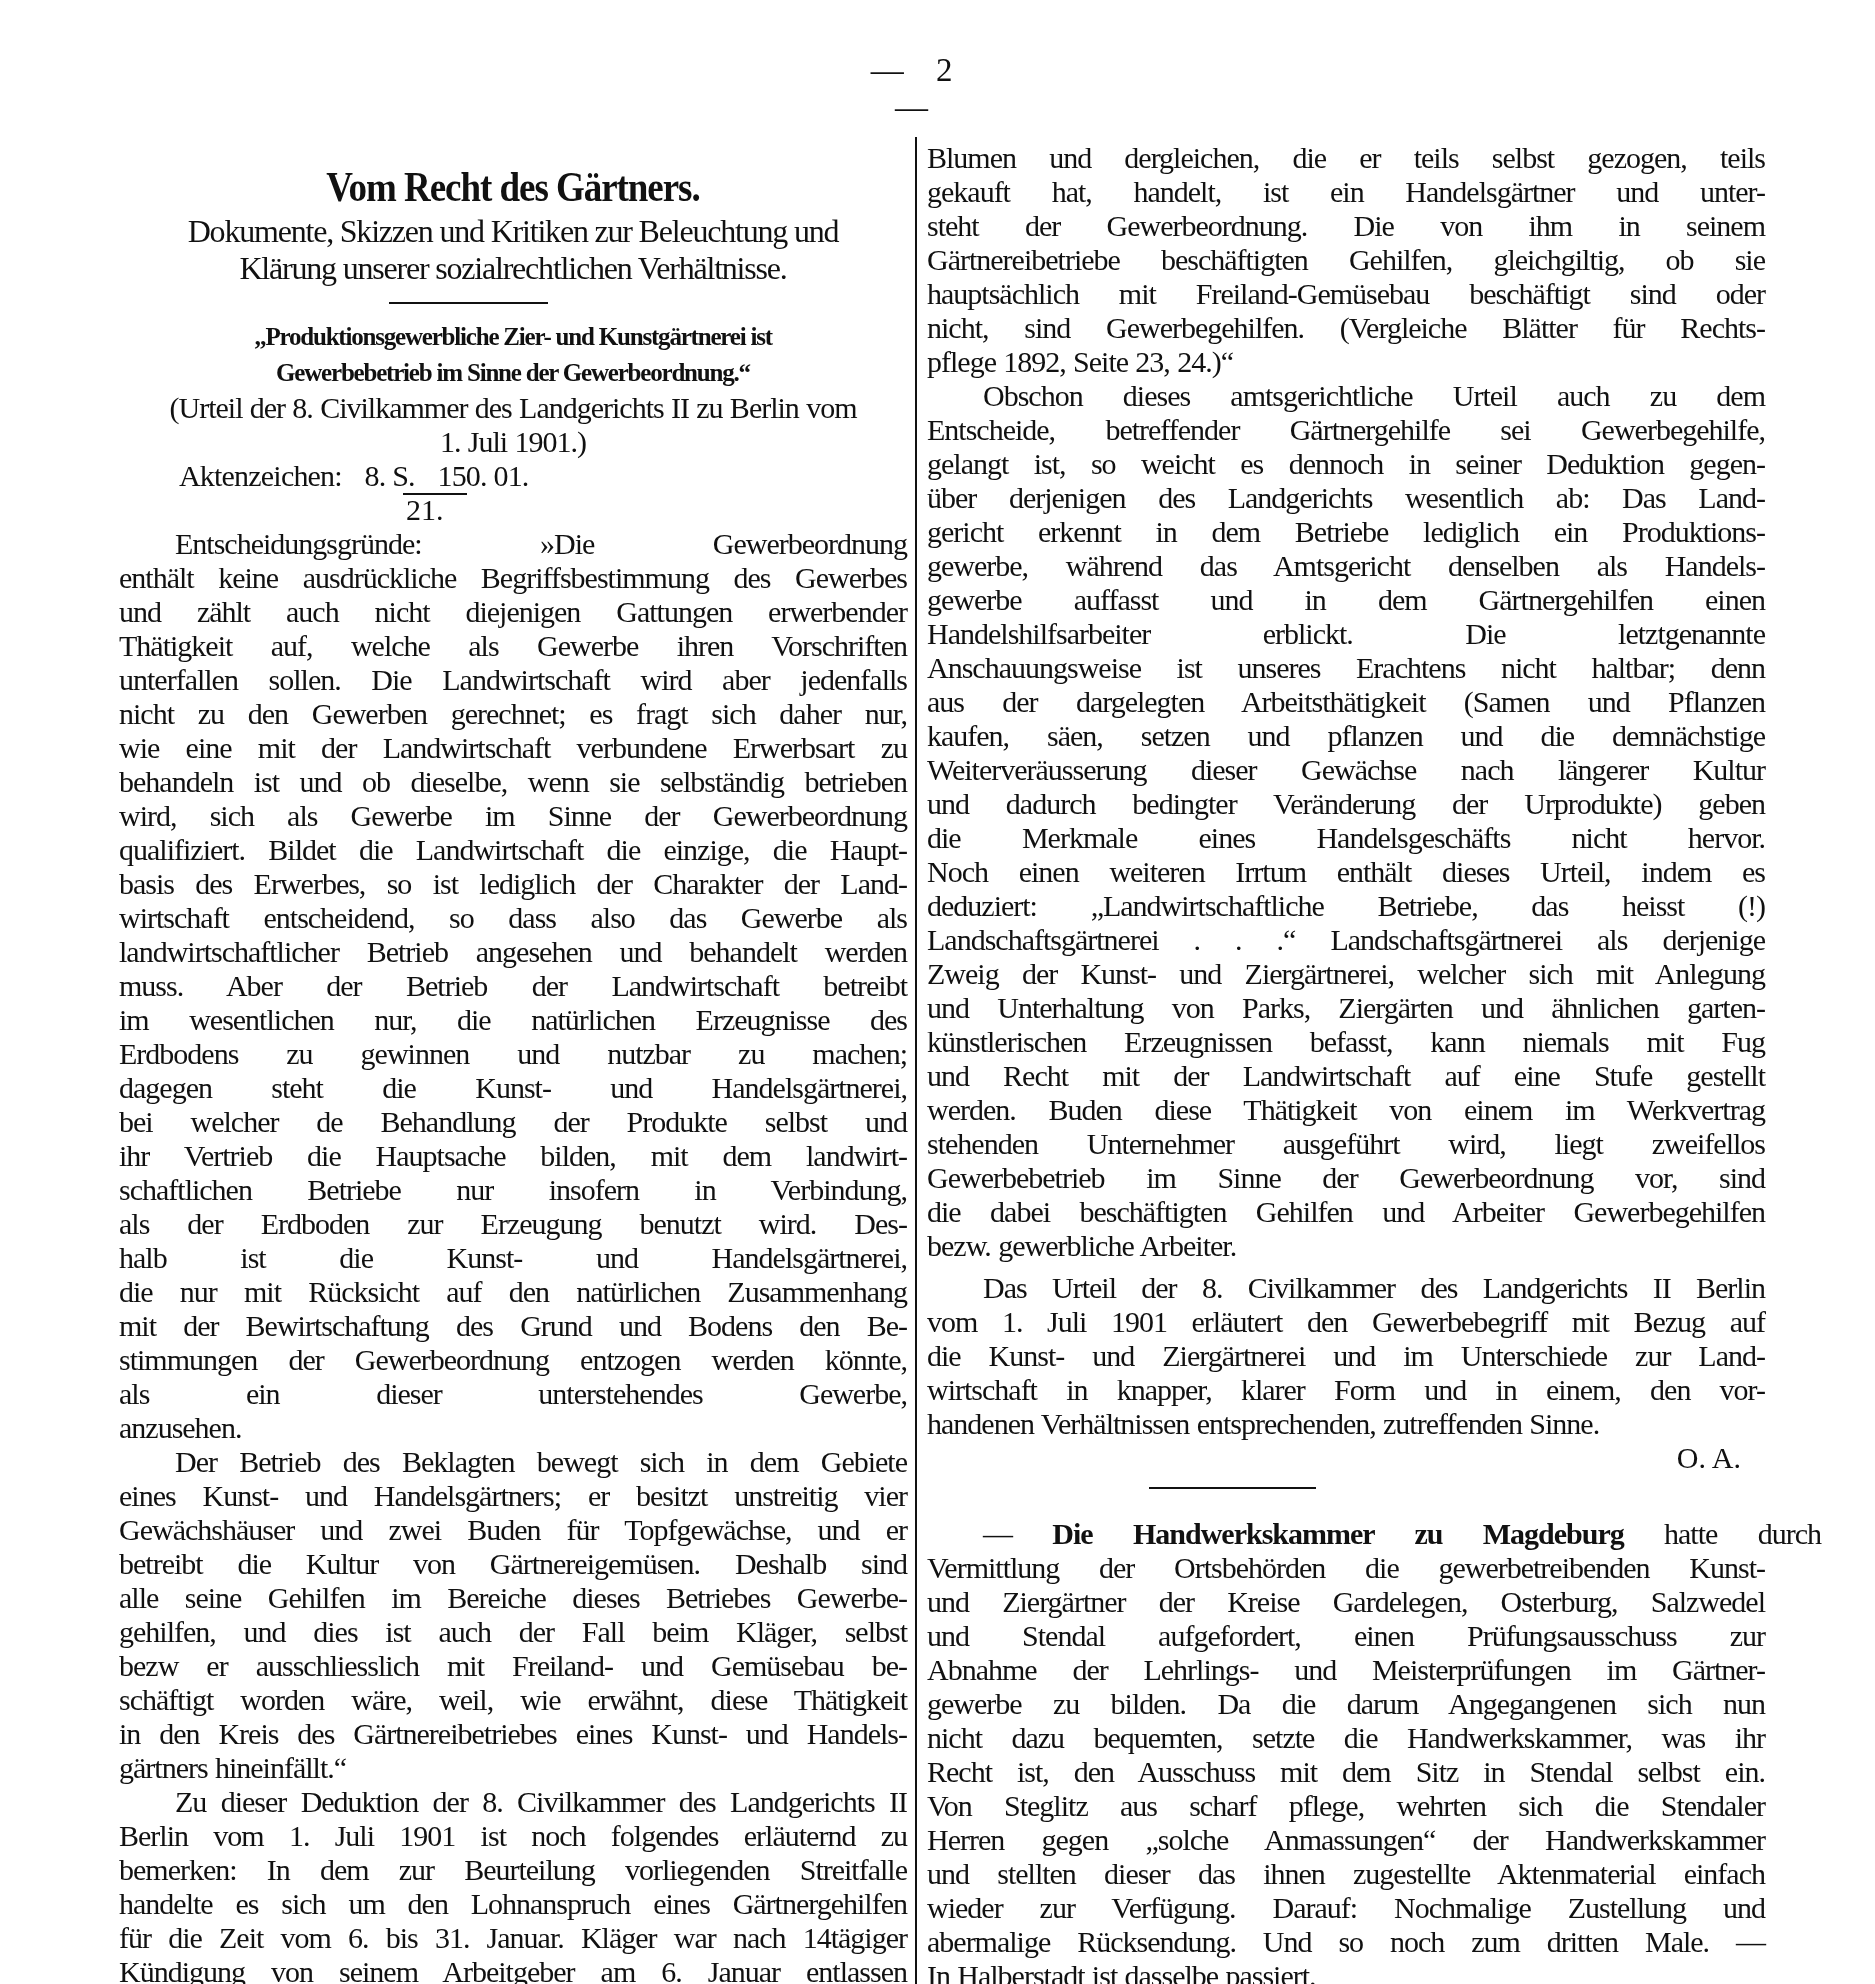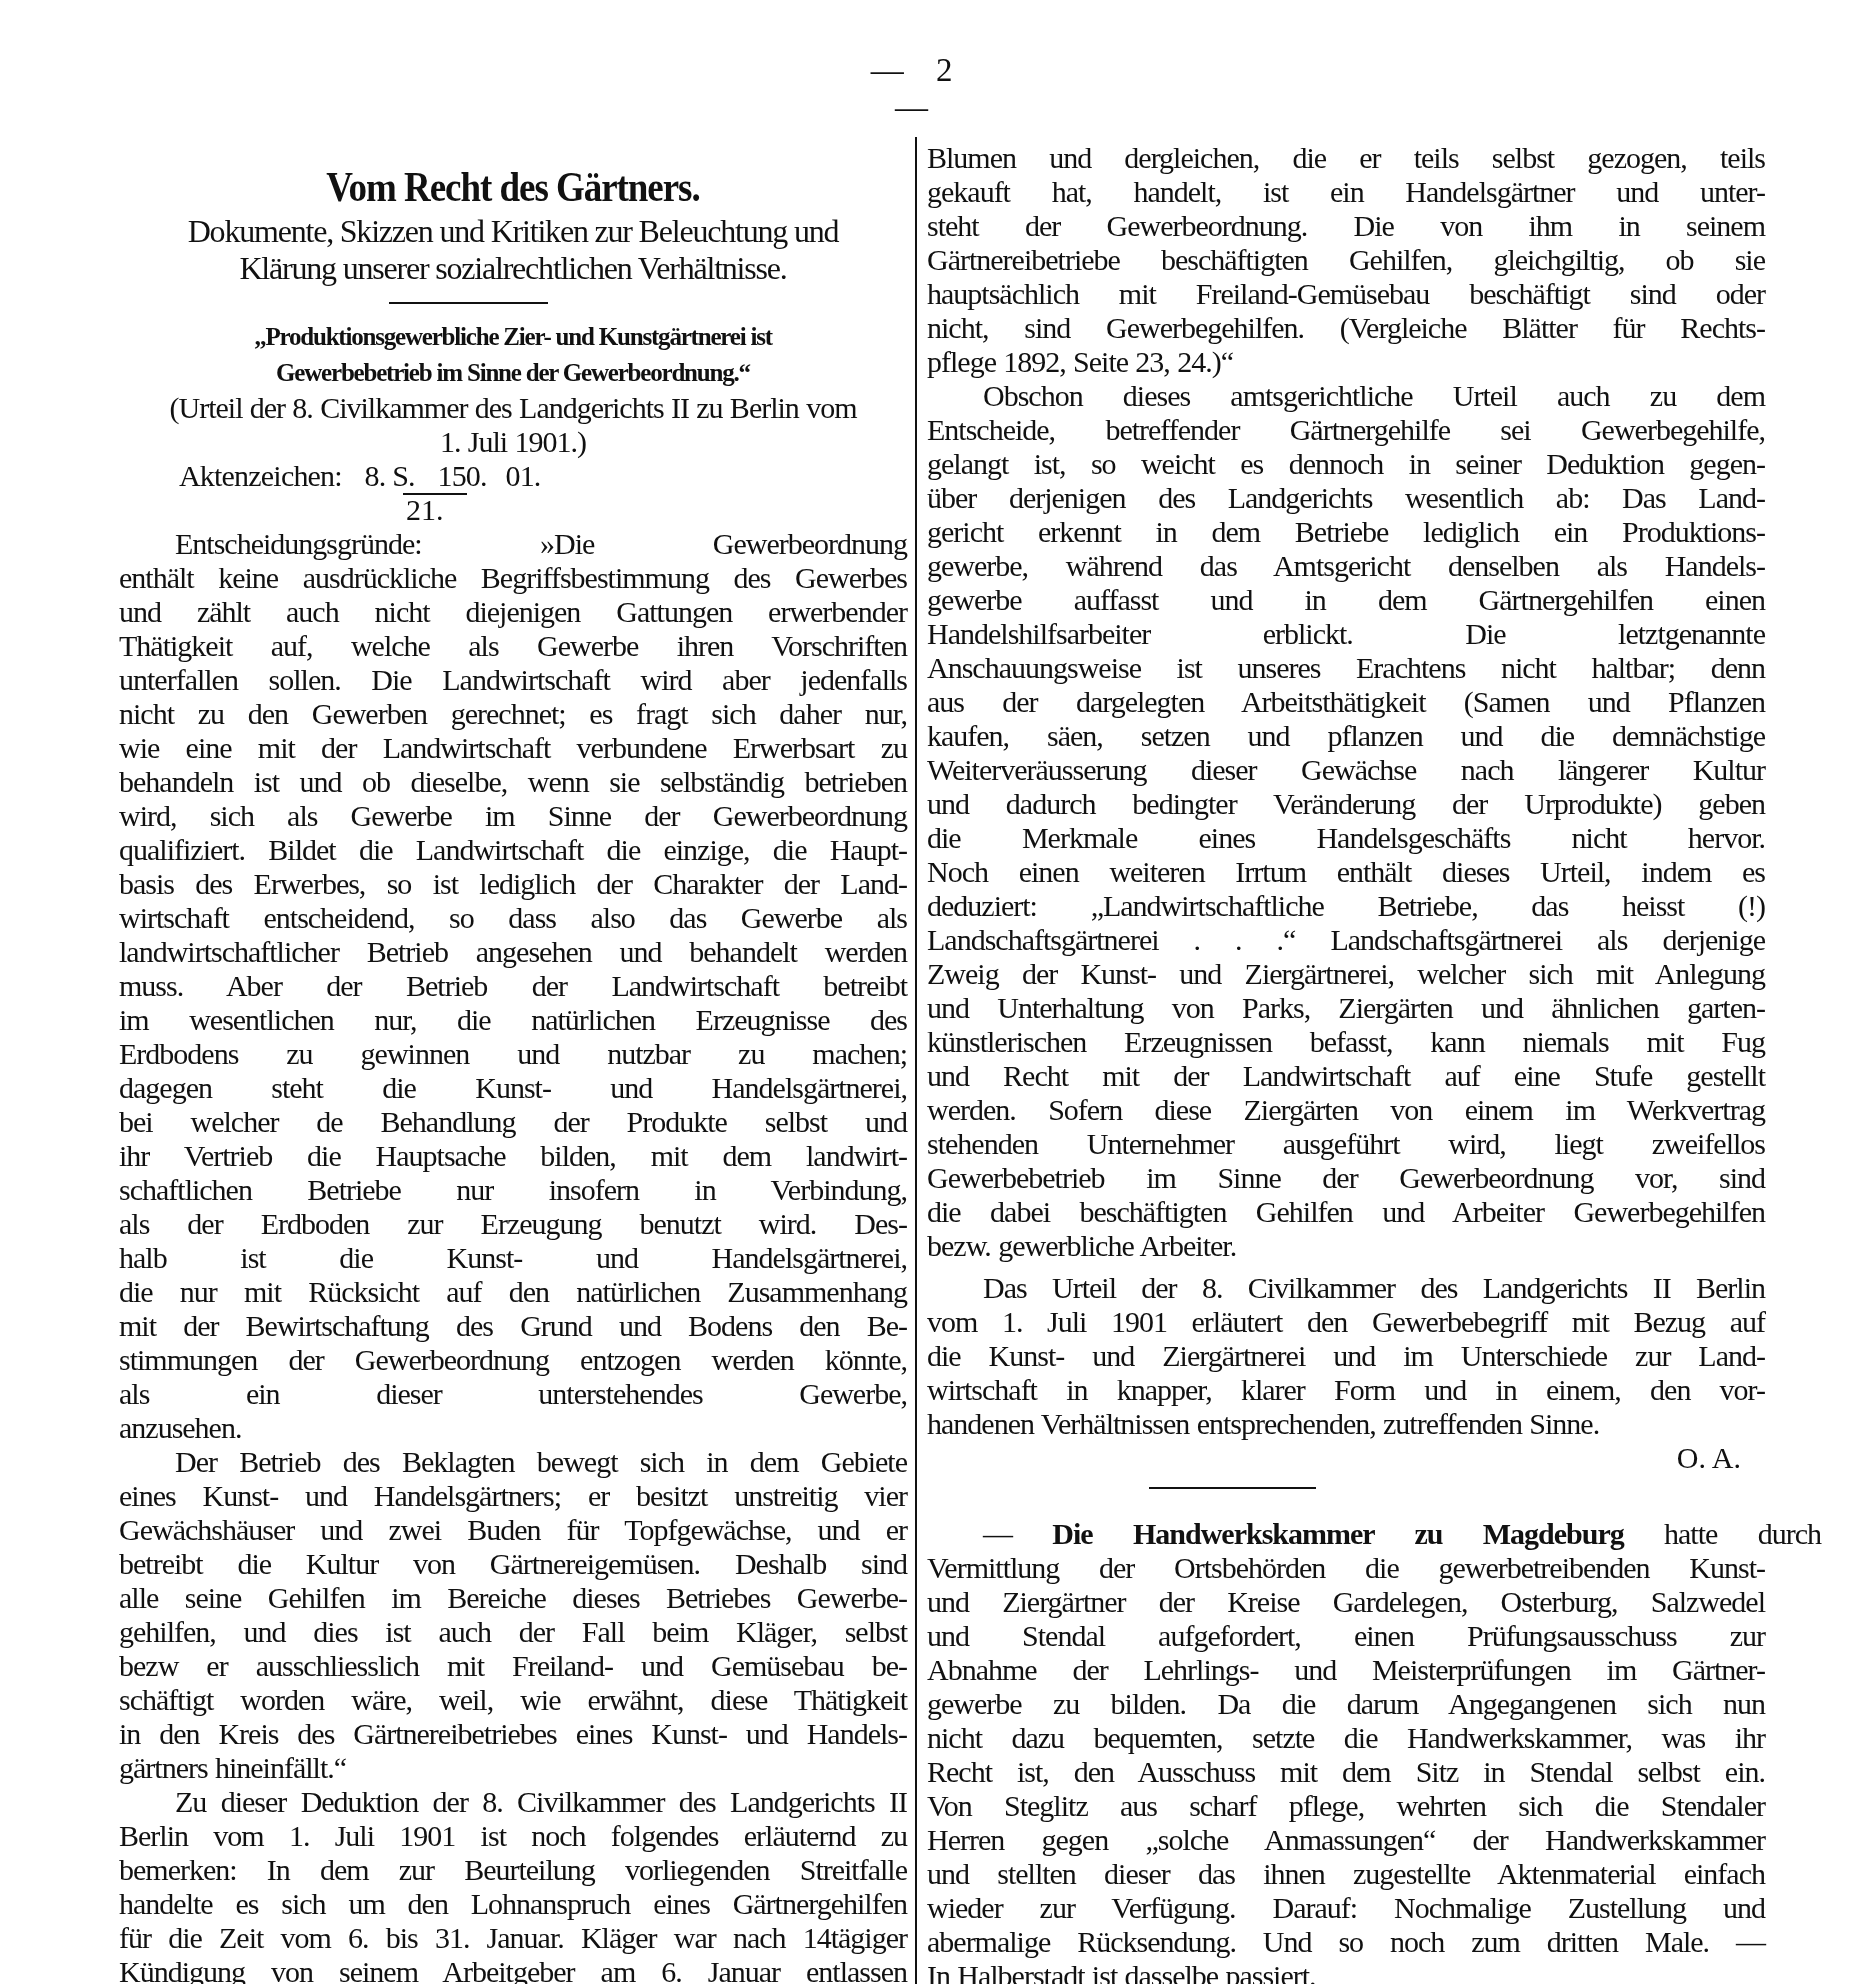--- a/index.html
+++ b/index.html
@@ -51,21 +51,21 @@
     </div>
   <div id="citation">
       <div class="line center">(Urteil der 8. Civilkammer des Landgerichts II zu Berlin vom</div>
       <div class="line center">1. Juli 1901.)</div>
     </div>
 
   <div class="aktenz">
     <span>Aktenzeichen:</span>
     <span style="margin-left:16px">8. S.</span>
     <span style="margin-left:16px">150.</span>
-    <span style="margin-left:12px">01.</span>
+    <span style="">01.</span>
   </div>
   <div class="numline" style="position:relative;height:34px;">
     <div style="position:absolute;left:284px;top:0.8px;width:64px;height:2px;background:#111;"></div>
     <span style="position:absolute;left:287px;top:0;">21.</span>
   </div>
 
   <div id="p1">
       <div class="line indent">Entscheidungsgründe: »Die Gewerbeordnung</div>
       <div class="line">enthält keine ausdrückliche Begriffsbestimmung des Gewerbes</div>
       <div class="line">und zählt auch nicht diejenigen Gattungen erwerbender</div>
@@ -142,21 +142,21 @@
       <div class="line">Weiterveräusserung dieser Gewächse nach längerer Kultur</div>
       <div class="line">und dadurch bedingter Veränderung der Urprodukte) geben</div>
       <div class="line">die Merkmale eines Handelsgeschäfts nicht hervor.</div>
       <div class="line">Noch einen weiteren Irrtum enthält dieses Urteil, indem es</div>
       <div class="line">deduziert: „Landwirtschaftliche Betriebe, das heisst (!)</div>
       <div class="line">Landschaftsgärtnerei . . .“ Landschaftsgärtnerei als derjenige</div>
       <div class="line">Zweig der Kunst- und Ziergärtnerei, welcher sich mit Anlegung</div>
       <div class="line">und Unterhaltung von Parks, Ziergärten und ähnlichen garten-</div>
       <div class="line">künstlerischen Erzeugnissen befasst, kann niemals mit Fug</div>
       <div class="line">und Recht mit der Landwirtschaft auf eine Stufe gestellt</div>
-      <div class="line">werden. Sofern diese Ziergärten von einem im Werkvertrag</div>
+      <div class="line">werden. Buden diese Thätigkeit von einem im Werkvertrag</div>
       <div class="line">stehenden Unternehmer ausgeführt wird, liegt zweifellos</div>
       <div class="line">Gewerbebetrieb im Sinne der Gewerbeordnung vor, sind</div>
       <div class="line">die dabei beschäftigten Gehilfen und Arbeiter Gewerbegehilfen</div>
       <div class="line last">bezw. gewerbliche Arbeiter.</div>
     </div>
   <div class="gap"></div>
   <div id="r3">
       <div class="line indent">Das Urteil der 8. Civilkammer des Landgerichts II Berlin</div>
       <div class="line">vom 1. Juli 1901 erläutert den Gewerbebegriff mit Bezug auf</div>
       <div class="line">die Kunst- und Ziergärtnerei und im Unterschiede zur Land-</div>

